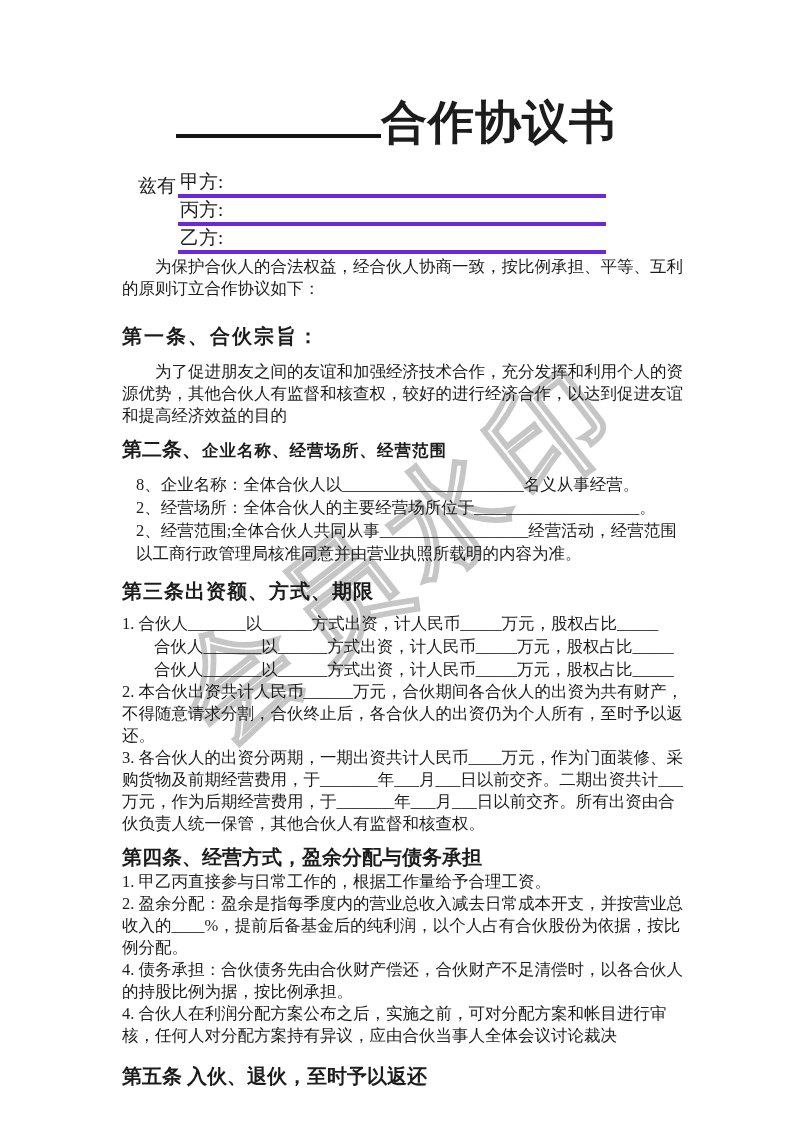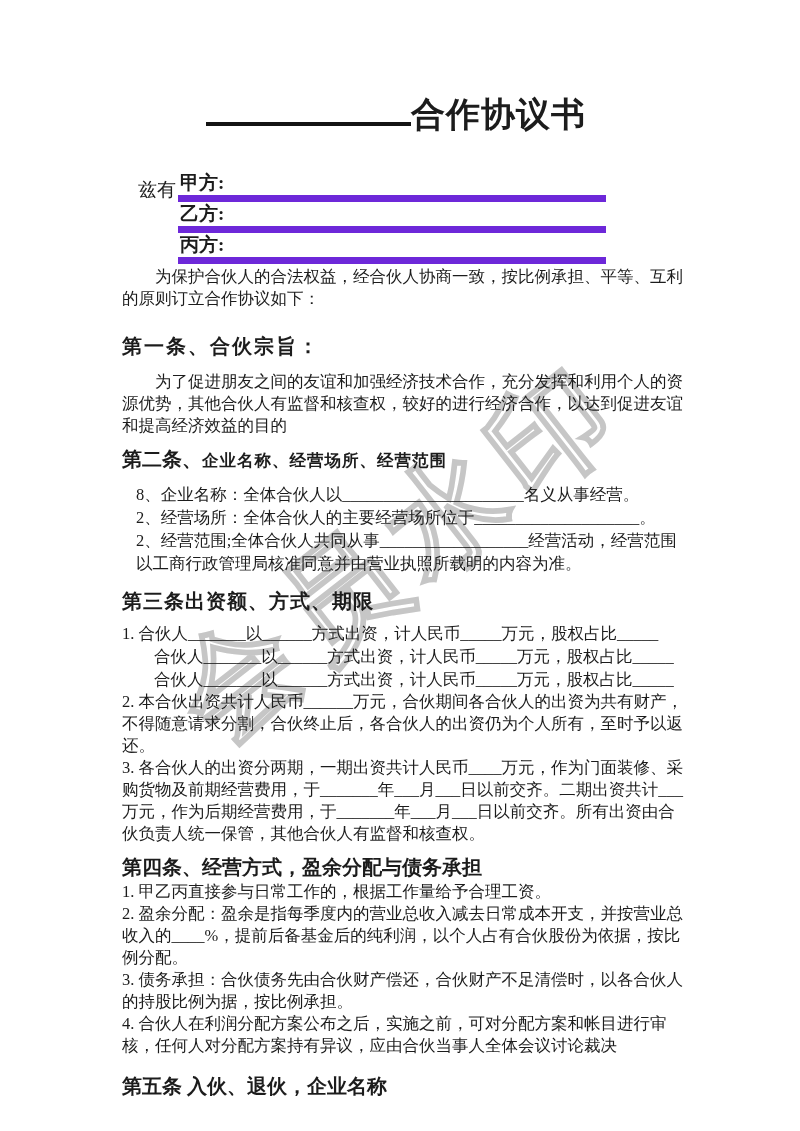--- a/index.html
+++ b/index.html
@@ -30,42 +30,41 @@
     pointer-events: none;
     font-family: "Liberation Sans", "DejaVu Sans", sans-serif;
   }
   .content {
     position: relative;
     z-index: 1;
     padding: 92px 110px 0 122px;
   }
   .title {
     text-align: center;
-    font-size: 34px;
+    font-size: 46px;
     font-weight: 700;
-    margin-bottom: 33px;
+    margin-bottom: 16px;
     margin-left: -20px;
     letter-spacing: 1px;
   }
   .title-blank {
     display: inline-block;
     width: 205px;
     border-bottom: 4px solid #141414;
     height: 34px;
     vertical-align: baseline;
   }
   .parties { margin-left: 16px; font-size: 19px; }
   .party-row { display: flex; align-items: flex-end; line-height: 24px; }
   .party-prefix { width: 40px; flex: none; }
   .party-line {
     display: inline-block;
     width: 428px;
-    border-bottom: 7px solid #6d28d9;
+    border-bottom: 4px solid #6d28d9;
     padding-left: 2px;
-    font-weight: bold;
   }
   p, h2 { font-size: 16.5px; line-height: 22px; }
   .indent { text-indent: 2em; }
   h2 { font-size: 20px; font-weight: 700; line-height: 26px; }
   .h2-a1 { margin-top: 23px; margin-bottom: 12px; letter-spacing: 2px; }
   .h2-a2 { margin-top: 9px; margin-bottom: 9px; }
   .h2-a2 .h2-small { font-size: 16.5px; letter-spacing: 1px; }
   .h2-a3 { margin-top: 13px; margin-bottom: 8px; letter-spacing: 1px; }
   .h2-a4 { margin-top: 9px; margin-bottom: 1px; }
   .h2-a5 { margin-top: 16px; }
@@ -85,25 +84,25 @@
 
     <h1 class="title"><span class="title-blank"></span><span>合作协议书</span></h1>
 
     <div class="parties">
       <div class="party-row">
         <span class="party-prefix">兹有</span>
         <span class="party-line"><span>甲方:</span></span>
       </div>
       <div class="party-row">
         <span class="party-prefix"></span>
-        <span class="party-line"><span>乙方:</span></span>
+        <span class="party-line"><span>丙方:</span></span>
       </div>
       <div class="party-row">
         <span class="party-prefix"></span>
-        <span class="party-line"><span>丙方:</span></span>
+        <span class="party-line"><span>乙方:</span></span>
       </div>
     </div>
 
     <p class="indent mt2">为保护合伙人的合法权益，经合伙人协商一致，按比例承担、平等、互利的原则订立合作协议如下：</p>
 
     <h2 class="h2-a1">第一条、合伙宗旨：</h2>
     <p class="indent">为了促进朋友之间的友谊和加强经济技术合作，充分发挥和利用个人的资源优势，其他合伙人有监督和核查权，较好的进行经济合作，以达到促进友谊和提高经济效益的目的</p>
 
     <h2 class="h2-a2"><span class="h2-big">第二条、</span><span class="h2-small">企业名称、经营场所、经营范围</span></h2>
     <p class="sub">8、企业名称：全体合伙人以______________________名义从事经营。</p>
@@ -113,19 +112,19 @@
     <h2 class="h2-a3">第三条出资额、方式、期限</h2>
     <p class="row">1. 合伙人_______以______方式出资，计人民币_____万元，股权占比_____</p>
     <p class="row row-cont">合伙人_______以______方式出资，计人民币_____万元，股权占比_____</p>
     <p class="row row-cont">合伙人_______以______方式出资，计人民币_____万元，股权占比_____</p>
     <p>2. 本合伙出资共计人民币______万元，合伙期间各合伙人的出资为共有财产，不得随意请求分割，合伙终止后，各合伙人的出资仍为个人所有，至时予以返还。</p>
     <p>3. 各合伙人的出资分两期，一期出资共计人民币____万元，作为门面装修、采购货物及前期经营费用，于_______年___月___日以前交齐。二期出资共计___万元，作为后期经营费用，于_______年___月___日以前交齐。所有出资由合伙负责人统一保管，其他合伙人有监督和核查权。</p>
 
     <h2 class="h2-a4">第四条、经营方式，盈余分配与债务承担</h2>
     <p>1. 甲乙丙直接参与日常工作的，根据工作量给予合理工资。</p>
     <p>2. 盈余分配：盈余是指每季度内的营业总收入减去日常成本开支，并按营业总收入的____%，提前后备基金后的纯利润，以个人占有合伙股份为依据，按比例分配。</p>
-    <p>3. 债务承担：合伙债务先由合伙财产偿还，合伙财产不足清偿时，以各合伙人的持股比例为据，按比例承担。</p>
+    <p>4. 债务承担：合伙债务先由合伙财产偿还，合伙财产不足清偿时，以各合伙人的持股比例为据，按比例承担。</p>
     <p>4. 合伙人在利润分配方案公布之后，实施之前，可对分配方案和帐目进行审核，任何人对分配方案持有异议，应由合伙当事人全体会议讨论裁决</p>
 
-    <h2 class="h2-a5">第五条 入伙、退伙，企业名称</h2>
+    <h2 class="h2-a5">第五条 入伙、退伙，至时予以返还</h2>
 
   </div>
 </div>
 
 </body></html>

